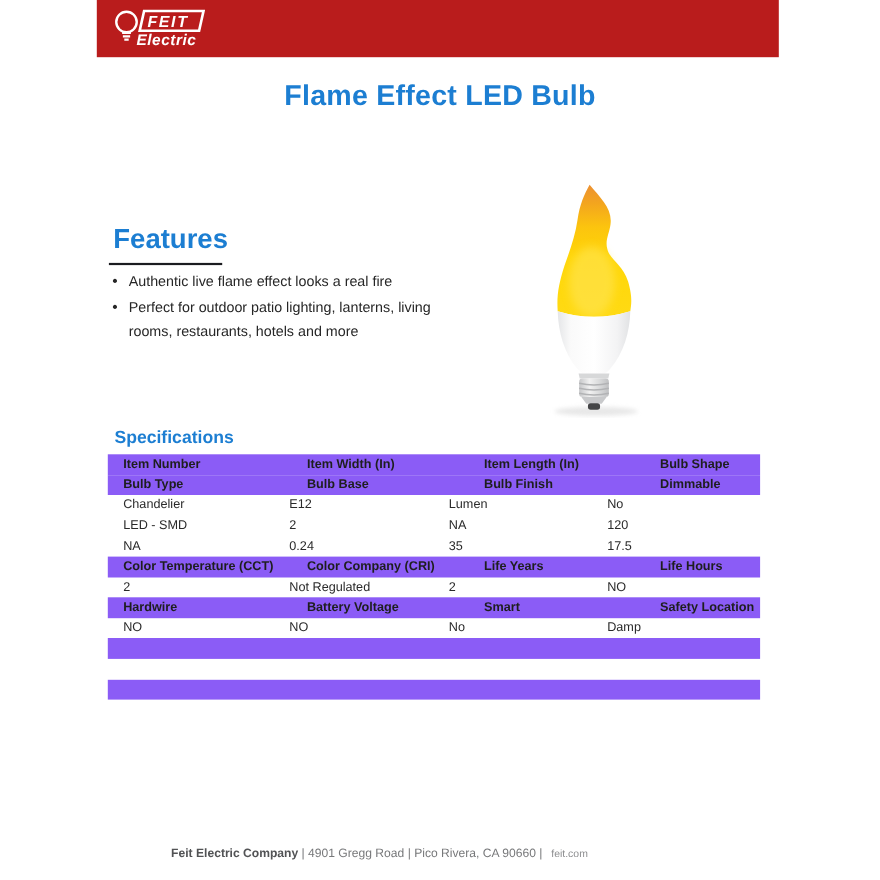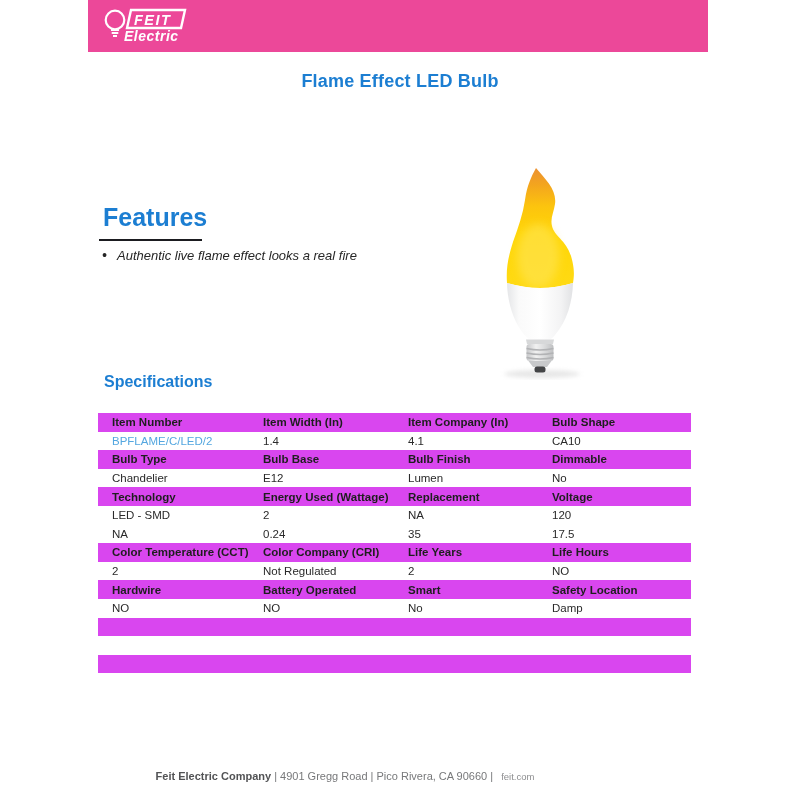--- a/index.html
+++ b/index.html
@@ -3,43 +3,43 @@
 <meta charset="utf-8">
 <style>
   html,body { margin:0; padding:0; }
   body {
     width:800px; height:800px; background:#ffffff; position:relative;
     font-family:"Liberation Sans", sans-serif; overflow:hidden;
     -webkit-font-smoothing:antialiased;
   }
 
   
-  .header-bar { position:absolute; left:88px; top:0; width:620px; height:52px; background:#ec4899; }
+  .header-bar { position:absolute; left:88px; top:0; width:620px; height:52px; background:#b91c1c; }
   .logo { position:absolute; left:13px; top:6px; }
 
   
   .page-title { position:absolute; left:0; top:71px; width:800px; text-align:center;
-    font-size:18px; font-weight:bold; color:#1c7ed2; letter-spacing:.2px; }
+    font-size:26px; font-weight:bold; color:#1c7ed2; letter-spacing:.2px; }
 
   
   .features-heading { position:absolute; left:103px; top:203px; font-size:25px; font-weight:bold; color:#1c7ed2; }
   .features-underline { position:absolute; left:99px; top:239px; width:103px; height:2px; background:#1b1c20; }
   .features-list { position:absolute; left:99px; top:245px; width:324px; margin:0; padding:0;
     list-style:none; color:#262626; font-size:13px; line-height:1.62; }
-  .features-list li { position:relative; padding-left:18px; margin-bottom:3px;font-style:italic; }
+  .features-list li { position:relative; padding-left:18px; margin-bottom:3px; }
   .features-list li::before { content:"\2022"; position:absolute; left:3px; top:-1px; font-size:14px; }
 
   
   .bulb-figure { position:absolute; left:460px; top:140px; width:180px; height:240px; }
 
   
-  .spec-heading { position:absolute; left:104px; top:373px; font-size:16px; font-weight:bold; color:#1c7ed2; }
+  .spec-heading { position:absolute; left:104px; top:390px; font-size:16px; font-weight:bold; color:#1c7ed2; }
   .spec-table { position:absolute; left:98px; top:413px; width:593px; }
   .spec-row { display:grid; grid-template-columns:151px 145px 144px 1fr; height:18.6px; align-items:center; }
-  .spec-row.header { background:#d946ef; }
+  .spec-row.header { background:#8b5cf6;gap:16px; }
   .spec-cell { padding-left:14px; font-size:11.5px; color:#2a2a2a; white-space:nowrap; overflow:hidden; }
   .spec-row.header .spec-cell { font-weight:bold; color:#1e1e1e; }
   .spec-cell.link { color:#54a7e0; cursor:pointer; }
 
   
   .footer { position:absolute; top:770px; left:0; width:690px; text-align:center;
     font-size:11px; color:#77787a; }
   .footer .company { font-weight:bold; color:#525355; }
   .footer .site { font-size:9.5px; color:#8c8d8f; padding-left:5px; }
 </style>
@@ -61,20 +61,21 @@
     <text x="23" y="35" fill="#ffffff" font-size="14" font-weight="bold" font-style="italic" letter-spacing=".5" font-family="Liberation Sans, sans-serif">Electric</text>
   </svg>
 </div>
 
 <div class="page-title">Flame Effect LED Bulb</div>
 
 <div class="features-heading">Features</div>
 <div class="features-underline"></div>
 <ul class="features-list">
   <li>Authentic live flame effect looks a real fire</li>
+  <li>Perfect for outdoor patio lighting, lanterns, living rooms, restaurants, hotels and more</li>
 </ul>
 
 <svg class="bulb-figure" viewBox="0 0 180 240">
   <defs>
     <linearGradient id="flameGrad" x1="0" y1="0" x2="0" y2="1">
       <stop offset="0%" stop-color="#ec9132"></stop>
       <stop offset="14%" stop-color="#f3a51e"></stop>
       <stop offset="32%" stop-color="#fcc40e"></stop>
       <stop offset="55%" stop-color="#ffd607"></stop>
       <stop offset="100%" stop-color="#ffda14"></stop>
@@ -131,47 +132,35 @@
   <path d="M 68.5 221 L 91.5 221 L 87 227 L 73 227 Z" fill="#c8c9cb"></path>
   <rect x="74.5" y="226.5" width="11" height="6" rx="2.5" fill="#444547"></rect>
 </svg>
 
 <div class="spec-heading">Specifications</div>
 
 <div class="spec-table">
   <div class="spec-row header">
     <span class="spec-cell">Item Number</span>
     <span class="spec-cell">Item Width (In)</span>
-    <span class="spec-cell">Item Company (In)</span>
+    <span class="spec-cell">Item Length (In)</span>
     <span class="spec-cell">Bulb Shape</span>
-  </div>
-  <div class="spec-row value">
-    <span class="spec-cell link">BPFLAME/C/LED/2</span>
-    <span class="spec-cell">1.4</span>
-    <span class="spec-cell">4.1</span>
-    <span class="spec-cell">CA10</span>
   </div>
   <div class="spec-row header">
     <span class="spec-cell">Bulb Type</span>
     <span class="spec-cell">Bulb Base</span>
     <span class="spec-cell">Bulb Finish</span>
     <span class="spec-cell">Dimmable</span>
   </div>
   <div class="spec-row value">
     <span class="spec-cell">Chandelier</span>
     <span class="spec-cell">E12</span>
     <span class="spec-cell">Lumen</span>
     <span class="spec-cell">No</span>
   </div>
-  <div class="spec-row header">
-    <span class="spec-cell">Technology</span>
-    <span class="spec-cell">Energy Used (Wattage)</span>
-    <span class="spec-cell">Replacement</span>
-    <span class="spec-cell">Voltage</span>
-  </div>
   <div class="spec-row value">
     <span class="spec-cell">LED - SMD</span>
     <span class="spec-cell">2</span>
     <span class="spec-cell">NA</span>
     <span class="spec-cell">120</span>
   </div>
   <div class="spec-row value">
     <span class="spec-cell">NA</span>
     <span class="spec-cell">0.24</span>
     <span class="spec-cell">35</span>
@@ -184,21 +173,21 @@
     <span class="spec-cell">Life Hours</span>
   </div>
   <div class="spec-row value">
     <span class="spec-cell">2</span>
     <span class="spec-cell">Not Regulated</span>
     <span class="spec-cell">2</span>
     <span class="spec-cell">NO</span>
   </div>
   <div class="spec-row header">
     <span class="spec-cell">Hardwire</span>
-    <span class="spec-cell">Battery Operated</span>
+    <span class="spec-cell">Battery Voltage</span>
     <span class="spec-cell">Smart</span>
     <span class="spec-cell">Safety Location</span>
   </div>
   <div class="spec-row value">
     <span class="spec-cell">NO</span>
     <span class="spec-cell">NO</span>
     <span class="spec-cell">No</span>
     <span class="spec-cell">Damp</span>
   </div>
   <div class="spec-row header">

